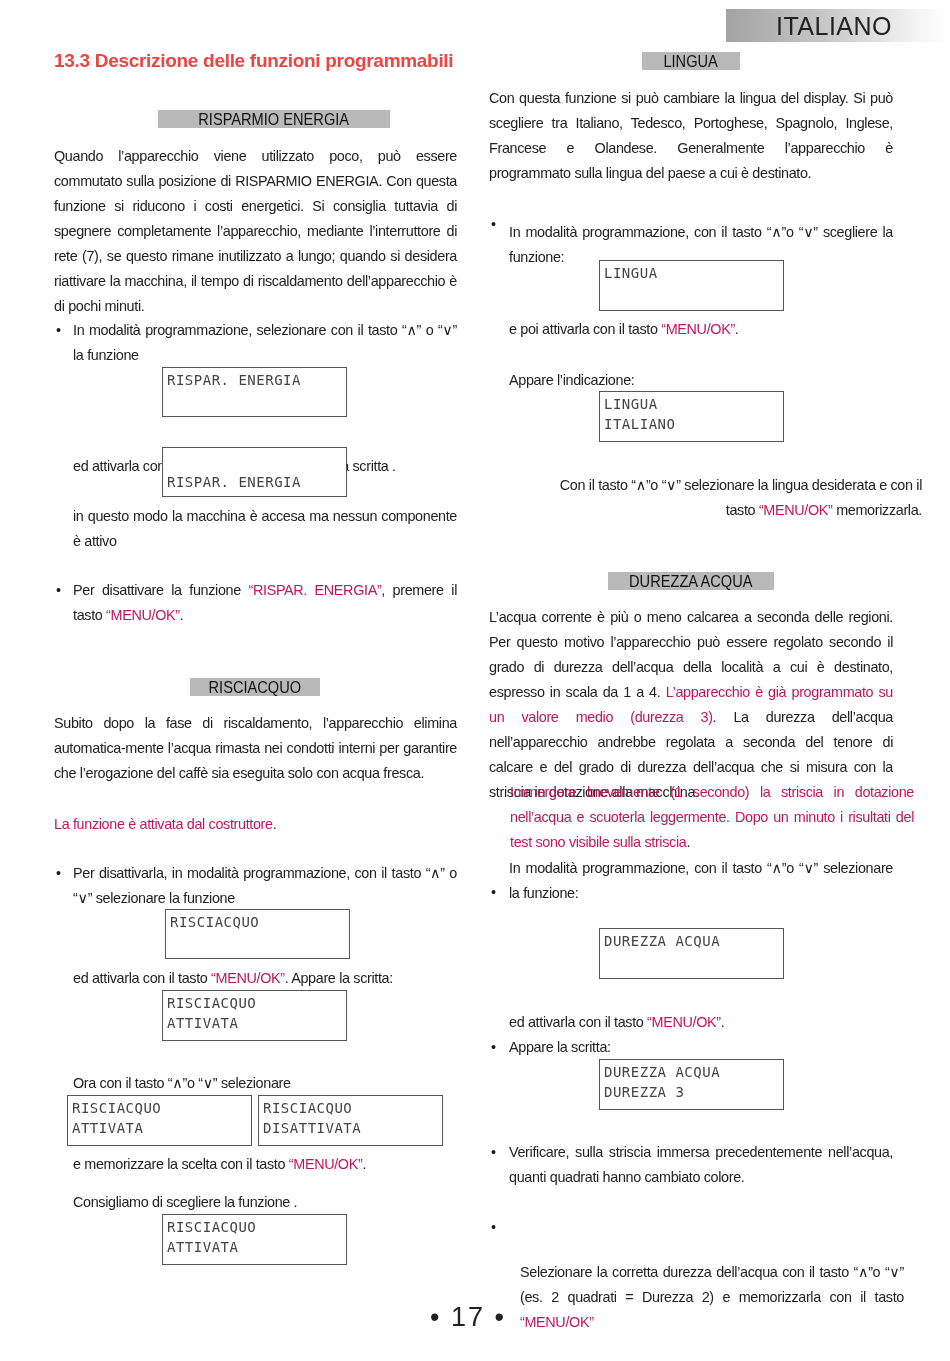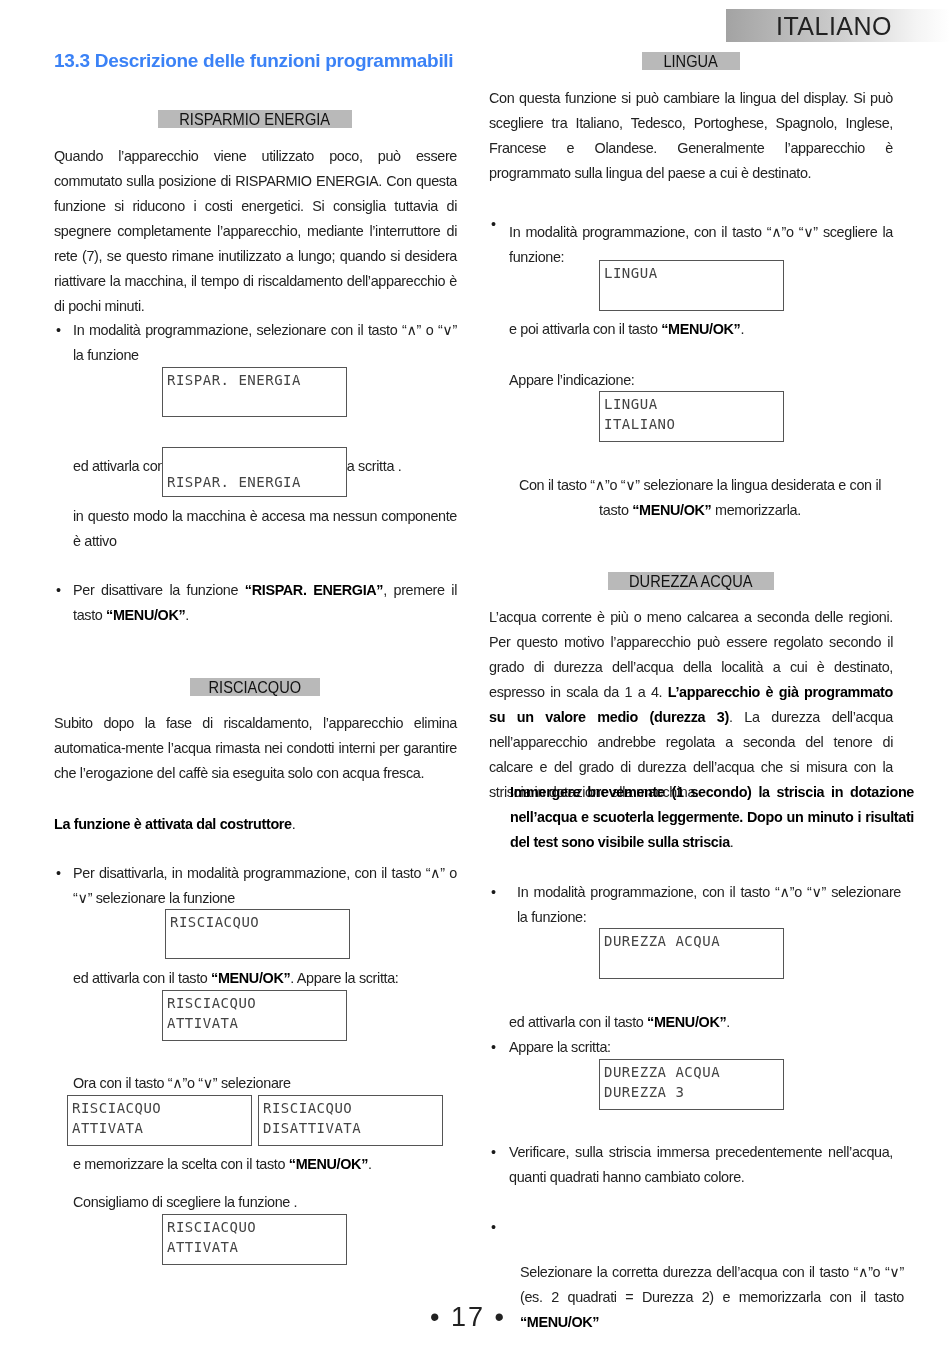--- a/index.html
+++ b/index.html
@@ -3,44 +3,44 @@
 <meta charset="utf-8">
 <style>
   html, body { margin:0; padding:0; background:#ffffff; }
   body { width:950px; height:1361px; position:relative; overflow:hidden;
          font-family:"Liberation Sans", sans-serif; color:#1a1a1a; }
   .abs { position:absolute; }
   .lang-tab { left:726px; top:9px; width:224px; height:33px;
      background:linear-gradient(to right,#a3a3a3 0%,#c8c8c8 45%,#f4f4f4 85%,#ffffff 100%); }
   .lang-tab span { position:absolute; right:58px; top:3px; font-size:25px; letter-spacing:0.5px;
      font-family:"Liberation Sans", sans-serif; color:#222; font-weight:normal; }
-  .title { left:54px; top:50px; font-size:19px; font-weight:bold; letter-spacing:-0.3px; color:#3b82f6; }
+  .title { left:54px; top:50px; font-size:19px; font-weight:bold; letter-spacing:-0.3px; color:#ef4444; }
   .sec-head { background:#b9b9b9; height:18px; text-align:center; font-size:17px; line-height:19px;
      color:#111; font-family:"Liberation Sans", sans-serif; transform-origin:left; }
   .sec-head span { display:inline-block; transform:scaleX(0.86); }
   .para { font-size:14.4px; line-height:25px; color:#222; text-align:justify; letter-spacing:-0.35px;
      font-family:"Liberation Sans", sans-serif; }
-  .bold { font-weight:bold; color:#000000; }
+  .bold { font-weight:normal; color:#be185d; }
   .bullet { position:absolute; font-size:14.4px; line-height:25px; }
   .lcd { position:absolute; border:1.5px solid #555; background:#fff; box-sizing:border-box;
      font-family:"DejaVu Sans Mono", monospace; font-size:14px; line-height:20px; color:#444;
      padding:2px 4px; letter-spacing:0.5px; }
   .lcd div { white-space:pre; }
   .page-num { left:430px; top:1302px; font-size:27px; color:#222; letter-spacing:2px; }
 </style>
 </head>
 <body>
 
 <div class="abs lang-tab">
   <span>ITALIANO</span>
 </div>
 
 <div class="abs title">13.3 Descrizione delle funzioni programmabili</div>
 
-<div class="abs sec-head" style="left:158px; top:110px; width:194px;">
+<div class="abs sec-head" style="left:158px; top:110px; width:232px;">
   <span>RISPARMIO ENERGIA</span>
 </div>
 <div class="abs para" style="left:54px; top:144px; width:403px;">Quando l’apparecchio viene utilizzato poco, può essere commutato sulla posizione di RISPARMIO ENERGIA. Con questa funzione si riducono i costi energetici. Si consiglia tuttavia di spegnere completamente l’apparecchio, mediante l’interruttore di rete (7), se questo rimane inutilizzato a lungo; quando si desidera riattivare la macchina, il tempo di riscaldamento dell’apparecchio è di pochi minuti.</div>
 
 <div class="bullet" style="left:56px; top:318px;">•</div>
 <div class="abs para" style="left:73px; top:318px; width:384px; text-align:justify;">In modalità programmazione, selezionare con il tasto “∧” o “∨” la funzione</div>
 <div class="lcd" style="left:162px; top:367px; width:185px; height:50px;">
   <div>RISPAR. ENERGIA</div>
   <div></div>
 </div>
@@ -108,36 +108,36 @@
   <div></div>
 </div>
 <div class="abs para" style="left:509px; top:317px; width:384px;">
   <span>e poi attivarla con il tasto </span><span class="bold">“MENU/OK”</span><span>.</span>
 </div>
 <div class="abs para" style="left:509px; top:368px; width:384px;">Appare l’indicazione:</div>
 <div class="lcd" style="left:599px; top:391px; width:185px; height:51px;">
   <div>LINGUA</div>
   <div>ITALIANO</div>
 </div>
-<div class="abs para" style="left:508px; top:473px; width:384px; text-align:center;">
+<div class="abs para" style="left:538px; top:473px; width:384px; text-align:right;">
   <span>Con il tasto “∧”o “∨” selezionare la lingua desiderata e con il tasto </span><span class="bold">“MENU/OK”</span><span> memorizzarla.</span>
 </div>
 
 <div class="abs sec-head" style="left:608px; top:572px; width:166px;">
   <span>DUREZZA ACQUA</span>
 </div>
 <div class="abs para" style="left:489px; top:605px; width:404px;">
   <span>L’acqua corrente è più o meno calcarea a seconda delle regioni. Per questo motivo l’apparecchio può essere regolato secondo il grado di durezza dell’acqua della località a cui è destinato, espresso in scala da 1 a 4. </span><span class="bold">L’apparecchio è già programmato su un valore medio (durezza 3)</span><span>. La durezza dell’acqua nell’apparecchio andrebbe regolata a seconda del tenore di calcare e del grado  di durezza dell’acqua che si misura con la striscia in dotazione alla macchina.</span>
 </div>
 <div class="abs para" style="left:489px; top:780px; width:404px;margin-left:21px;">
   <span class="bold">Immergere brevemente (1 secondo) la striscia in dotazione nell’acqua e scuoterla leggermente. Dopo un minuto i risultati del test sono visibile sulla striscia</span><span>.</span>
 </div>
 
 <div class="bullet" style="left:491px; top:880px;">•</div>
-<div class="abs para" style="left:509px; top:880px; width:384px;margin-left:8px;">In modalità programmazione, con il tasto “∧”o “∨” selezionare la funzione:</div>
+<div class="abs para" style="left:509px; top:856px; width:384px;">In modalità programmazione, con il tasto “∧”o “∨” selezionare la funzione:</div>
 <div class="lcd" style="left:599px; top:928px; width:185px; height:51px;">
   <div>DUREZZA ACQUA</div>
   <div></div>
 </div>
 <div class="abs para" style="left:509px; top:1010px; width:384px;">
   <span>ed attivarla con il tasto </span><span class="bold">“MENU/OK”</span><span>.</span>
 </div>
 <div class="bullet" style="left:491px; top:1035px;">•</div>
 <div class="abs para" style="left:509px; top:1035px; width:384px;">Appare la scritta:</div>
 <div class="lcd" style="left:599px; top:1059px; width:185px; height:51px;">

